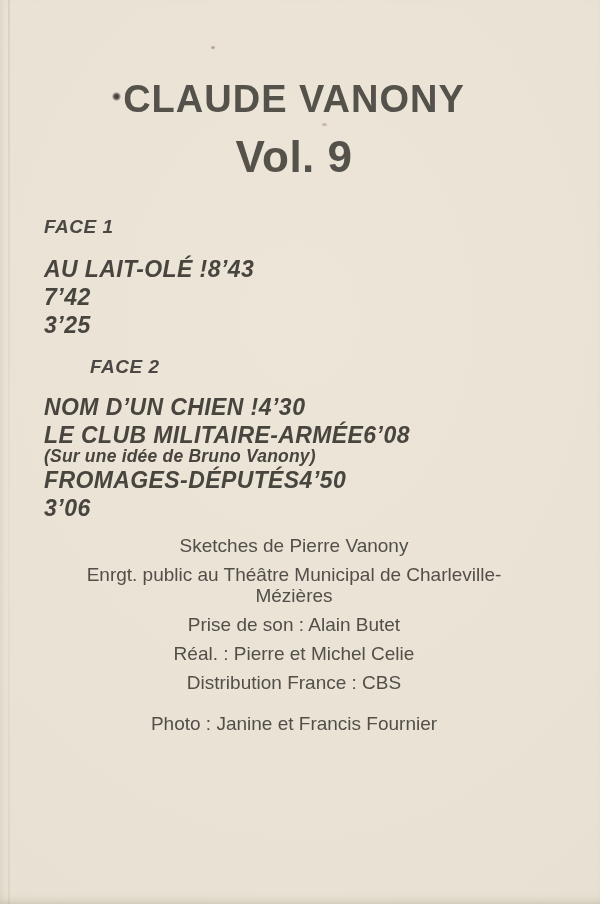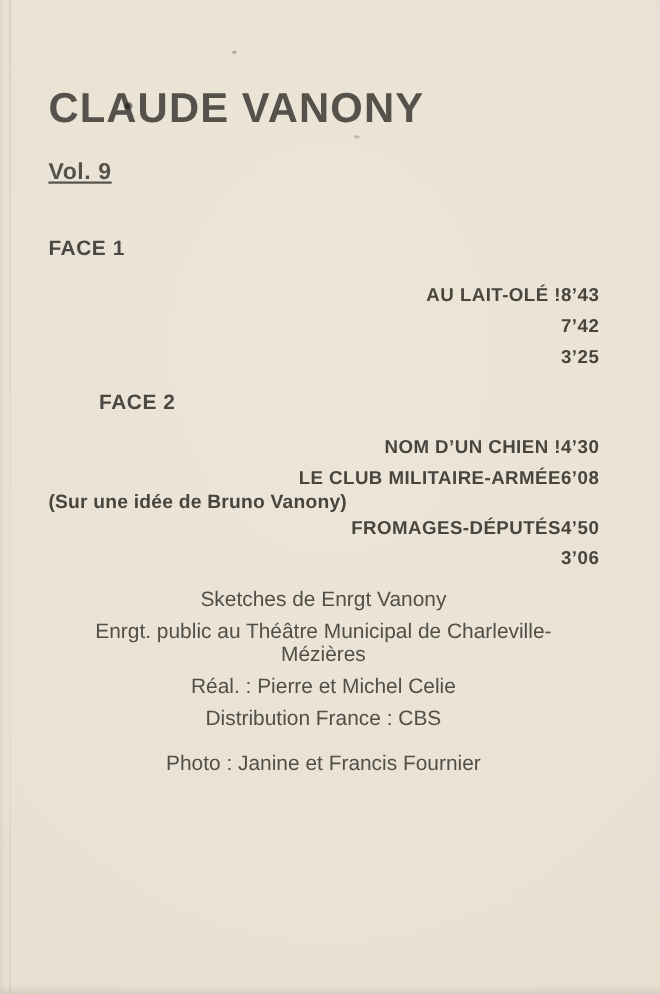--- a/index.html
+++ b/index.html
@@ -45,58 +45,58 @@
     left: 322px; top: 123px;
     width: 5px; height: 3px;
     border-radius: 50%;
     background: rgba(120,108,88,.35);
   }
 
   .title-block {
     padding-top: 80px;
     padding-left: 44px;
     padding-right: 56px;
-    text-align: left;
+    text-align: center;
   }
   .artist {
     margin: 0;
     font-size: 38px;
     line-height: 38px;
     font-weight: bold;
     letter-spacing: 1px;
     color: #55524b;
   }
   .volume {
     margin: 22px 0 0 0;
-    font-size: 21px;
+    font-size: 44px;
     line-height: 33px;
     font-weight: bold;
     letter-spacing: .5px;
     color: #55524b;
-    text-decoration: underline;
   }
 
   .tracklist {
     margin: 42px 55px 0 44px;
+    font-style: italic;
   }
   .face-label {
     font-size: 19px;
     line-height: 24px;
     font-weight: bold;
     letter-spacing: .5px;
     margin-bottom: 16px;
     color: #4b4843;
   }
   .face-2 .face-label { margin-bottom: 14px; margin-left: 46px; }
   .face-2 { margin-top: 16px; }
   .track-row {
     display: flex;
-    justify-content: flex-end;
+    justify-content: flex-start;
     align-items: baseline;
-    font-size: 17px;
+    font-size: 23px;
     line-height: 28px;
     font-weight: bold;
     letter-spacing: .4px;
     color: #48453f;
   }
   .track-duration {
     font-weight: bold;
     letter-spacing: .5px;
     white-space: nowrap;
   }
@@ -175,20 +175,21 @@
         <span class="track-duration">4’50</span>
       </div>
       <div class="track-row">
         <span class="track-duration">3’06</span>
       </div>
     </div>
 
   </section>
 
   <section class="credits">
-    <p class="credit-line">Sketches de Enrgt Vanony</p>
+    <p class="credit-line">Sketches de Pierre Vanony</p>
     <p class="credit-line">Enrgt. public au Théâtre Municipal de Charleville-Mézières</p>
+    <p class="credit-line">Prise de son : Alain Butet</p>
     <p class="credit-line">Réal. : Pierre et Michel Celie</p>
     <p class="credit-line">Distribution France : CBS</p>
     <p class="credit-line photo-line">Photo : Janine et Francis Fournier</p>
   </section>
 
 </div>
 
 </body></html>

